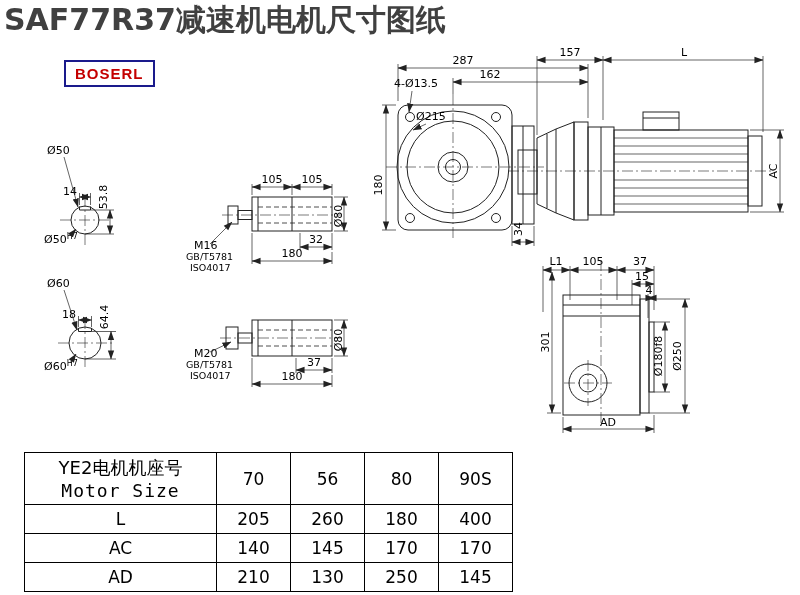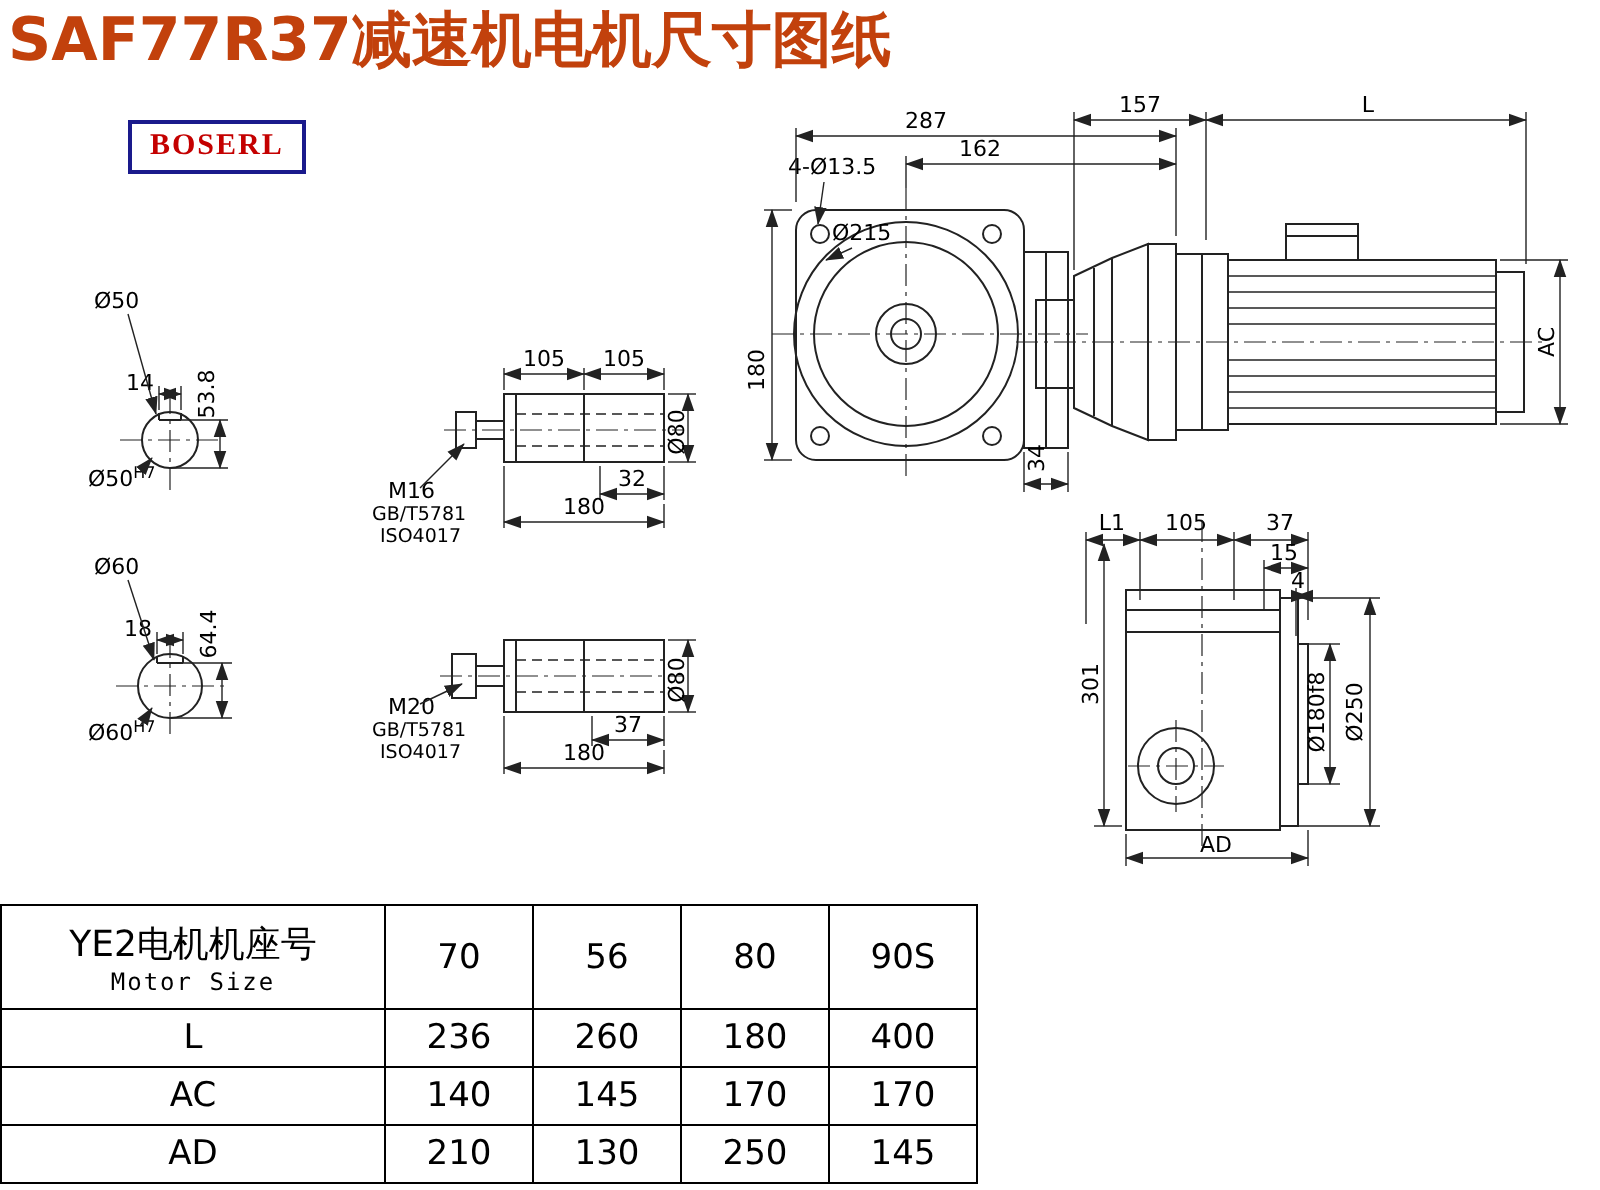--- a/index.html
+++ b/index.html
@@ -3,54 +3,54 @@
 <meta charset="utf-8">
 <style>
   * { margin:0; padding:0; box-sizing:border-box; }
   html,body { background:#fff; }
   .screen {
     position:relative; width:800px; height:595px; background:#fff;
     font-family:"DejaVu Sans", sans-serif; overflow:hidden; color:#000;
   }
   .title {
     position:absolute; left:4px; top:0; font-size:30px; font-weight:900;
-    color:#c2410c; white-space:nowrap; font-family:"DejaVu Sans", sans-serif;
+    color:#404040; white-space:nowrap; font-family:"DejaVu Sans", sans-serif;
   }
   .brand {
     position:absolute; left:64px; top:60px; border:2px solid #1a1a8c;
-    color:#c40000; background:#fff; font-family:Liberation Serif, serif;
+    color:#c40000; background:#fff; font-family:Liberation Sans, sans-serif;
     font-weight:bold; font-size:15px; line-height:1; padding:4px 9px; letter-spacing:1px;
   }
   svg.drawing { position:absolute; left:0; top:0; }
   
   .ln  { stroke:#222; stroke-width:1; fill:none; }
   .ext { stroke:#222; stroke-width:0.7; fill:none; }
   .lead{ stroke:#222; stroke-width:0.7; fill:none; marker-end:url(#arr); }
   .dim { stroke:#222; stroke-width:0.7; fill:none; marker-start:url(#arr); marker-end:url(#arr); }
   .cl  { stroke:#222; stroke-width:0.6; fill:none; stroke-dasharray:11 3 2 3; }
   .hid { stroke:#222; stroke-width:0.8; fill:none; stroke-dasharray:5 3; }
   svg text { font-family:"DejaVu Sans", sans-serif; font-size:11px; fill:#000; }
   svg text.s { font-size:9.5px; }
   svg text.mid { text-anchor:middle; }
   svg text.end { text-anchor:end; }
   .sup { font-size:8px; }
   
   .size-table {
-    position:absolute; left:0; top:452px; border-collapse:collapse; table-layout:fixed;
+    position:absolute; left:24px; top:452px; border-collapse:collapse; table-layout:fixed;
     background:#fff;
   }
   .size-table td {
     border:1px solid #000; text-align:center; vertical-align:middle;
     font-size:17px; color:#000; height:29px; padding:0 2px;
   }
   .size-table tr.hdr td { height:52px; }
   .size-table td.c0 { width:192px; }
   .size-table td.cv { width:74px; }
   .cn { font-size:18px; }
-  .en { font-family:"DejaVu Sans Mono", monospace; font-size:12px; letter-spacing:1px; }
+  .en { font-family:"DejaVu Sans Mono", monospace; font-size:18px; letter-spacing:1px; }
 </style>
 </head>
 <body>
 
 <div class="screen">
 
 <svg class="drawing" width="800" height="595" viewBox="0 0 800 595">
   <defs>
     <marker id="arr" viewBox="0 0 10 10" refX="9.5" refY="5" markerWidth="9" markerHeight="9" markerUnits="userSpaceOnUse" orient="auto-start-reverse">
       <path d="M0,1.5 L10,5 L0,8.5 Z" fill="#222"></path>
@@ -284,21 +284,21 @@
         <div class="cn">YE2电机机座号</div>
         <div class="en">Motor Size</div>
       </td>
       <td class="cv">70</td>
       <td class="cv">56</td>
       <td class="cv">80</td>
       <td class="cv">90S</td>
     </tr>
     <tr>
       <td class="c0">L</td>
-      <td class="cv">236</td>
+      <td class="cv">205</td>
       <td class="cv">260</td>
       <td class="cv">180</td>
       <td class="cv">400</td>
     </tr>
     <tr>
       <td class="c0">AC</td>
       <td class="cv">140</td>
       <td class="cv">145</td>
       <td class="cv">170</td>
       <td class="cv">170</td>

